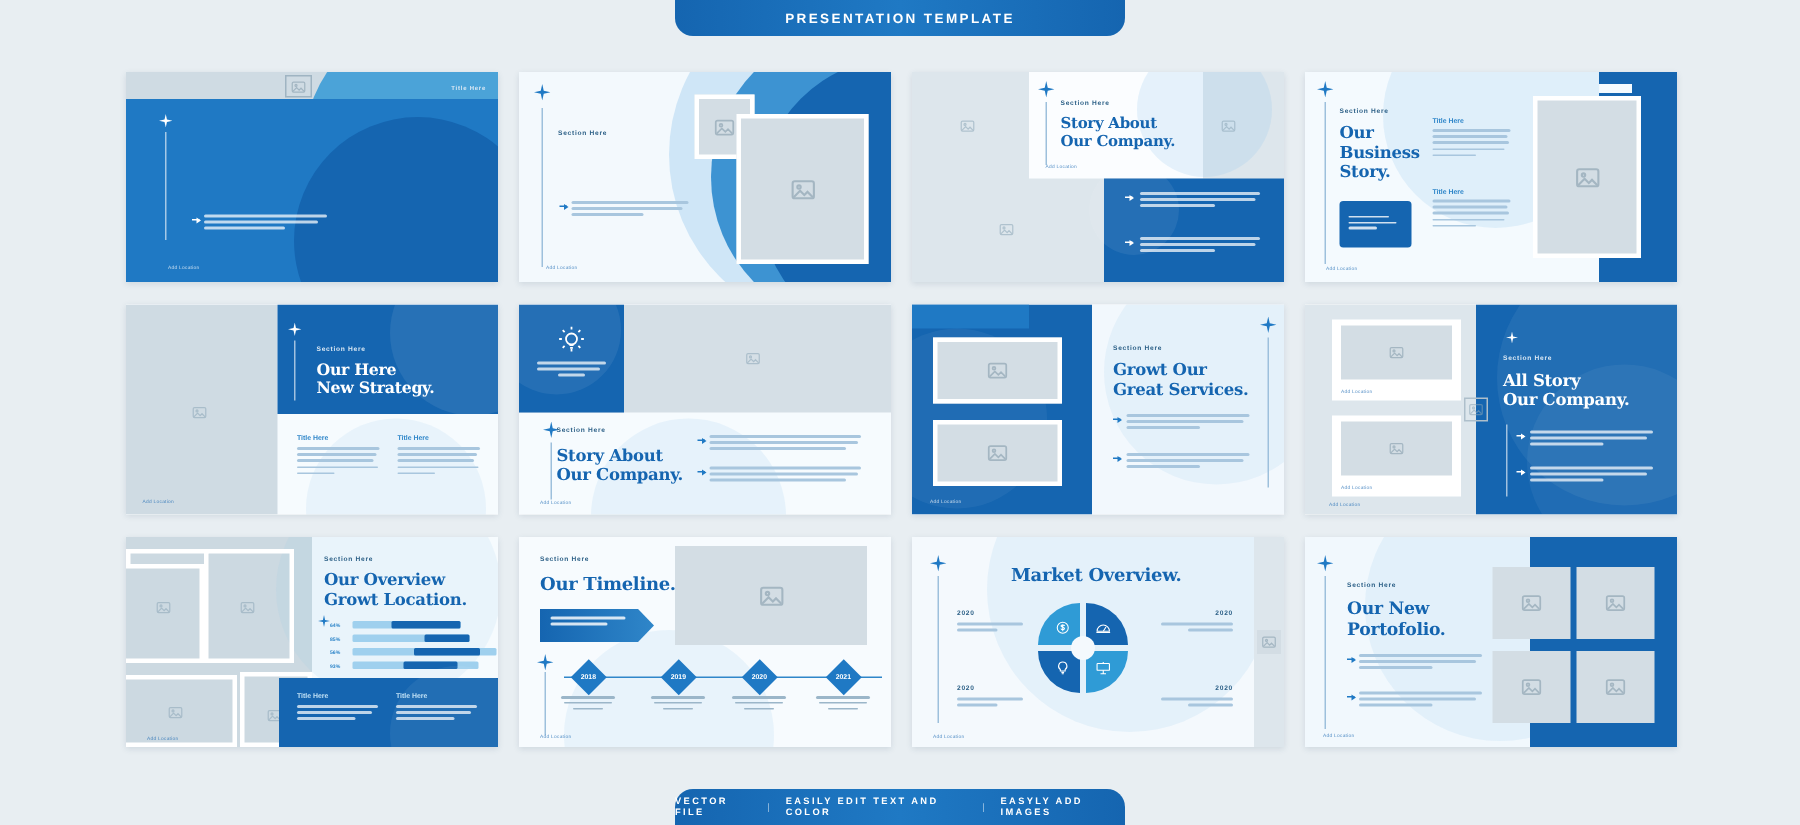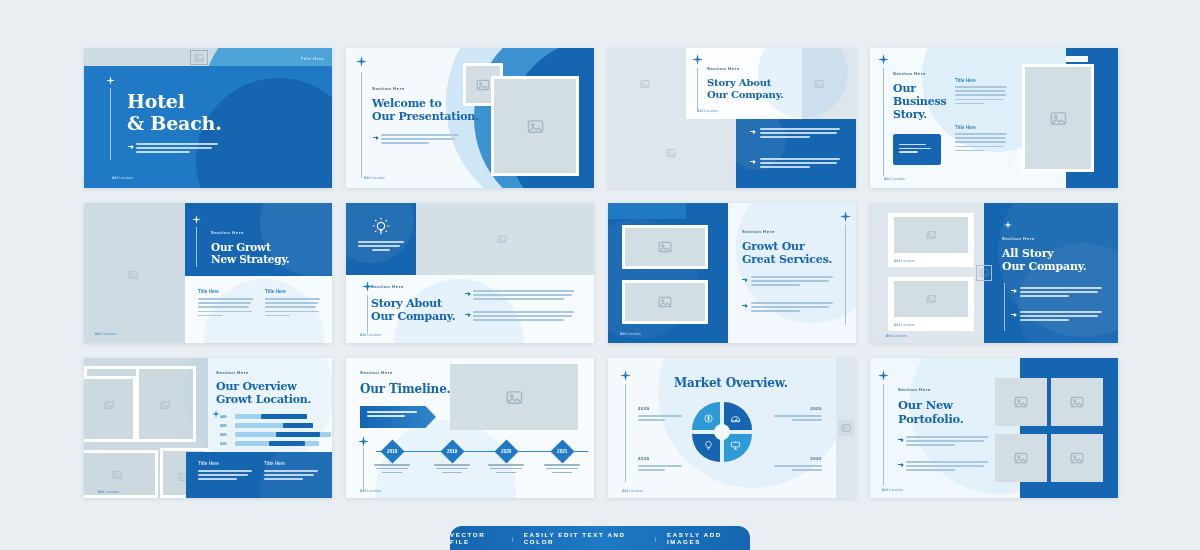--- a/index.html
+++ b/index.html
@@ -140,44 +140,43 @@
     clip-path: polygon(0 0, 86% 0, 100% 50%, 86% 100%, 0 100%);
     padding: 5px 7px;
   }
   .ptr .ln { height: 1.6px; background: rgba(255,255,255,.82); border-radius: 1px; margin-bottom: 2.8px; }
 </style>
 </head>
 <body>
 
 <div class="stage">
 
+  <div class="ribbon ribbon-top">
+    <span>PRESENTATION TEMPLATE</span>
+  </div>
 
   <div class="grid">
 
     <div class="slide">
       <div style="position:absolute;inset:0;background:#cfdbe3;"></div>
       <div class="circ" style="left:118px;top:-42px;width:190px;height:190px;background:#4ba3d8;"></div>
       <div style="position:absolute;left:0;top:18px;width:248px;height:122px;background:#1f79c4;"></div>
       <div class="circ" style="left:112px;top:30px;width:165px;height:165px;background:#1565b0;"></div>
       <div class="ph sm" style="left:106px;top:2px;width:18px;height:15px;background:transparent;border:1px solid #9fb4c2;">
         <svg viewBox="0 0 24 24" fill="none" stroke="#7f98a8" stroke-width="2">
             <rect x="2" y="4" width="20" height="16" rx="2"></rect>
             <circle cx="8" cy="9.5" r="1.6"></circle>
             <path d="M3 19l6-6 4 4 3-3 5 5"></path>
           </svg>
       </div>
       <div class="sec light" style="right:8px;top:8px;font-size:4px;">Title Here</div>
       <div class="spark white" style="left:22px;top:28px;width:9px;height:9px;">
           <i></i>
         </div>
       <div class="vline white" style="left:26px;top:40px;height:72px;"></div>
-      <div class="ttl white" style="left:43px;top:42px;font-size:19px;">
-        <div>Hotel</div>
-        <div>&amp; Beach.</div>
-      </div>
       <div class="arrow white" style="left:44px;top:97px;"></div>
       <div class="micro white" style="left:52px;top:95px;width:82px;">
         <div class="ln" style="width:100%"></div>
           <div class="ln" style="width:93%"></div>
           <div class="ln" style="width:66%"></div>
       </div>
       <div class="foot white" style="left:28px;bottom:8px;">
         <span>Add Location</span>
       </div>
     </div>
@@ -185,24 +184,20 @@
     <div class="slide">
       <div style="position:absolute;inset:0;background:#f3f9fd;"></div>
       <div class="circ" style="left:100px;top:-60px;width:230px;height:230px;background:#cfe6f7;"></div>
       <div class="circ" style="left:128px;top:-30px;width:200px;height:200px;background:#3d93d2;"></div>
       <div class="circ" style="left:160px;top:-10px;width:190px;height:190px;background:#1565b0;"></div>
       <div class="spark" style="left:10px;top:8px;">
           <i></i>
         </div>
       <div class="vline" style="left:15px;top:24px;height:106px;"></div>
       <div class="sec" style="left:26px;top:38px;">Section Here</div>
-      <div class="ttl" style="left:26px;top:50px;font-size:11px;">
-        <div>Welcome to</div>
-        <div>Our Presentation.</div>
-      </div>
       <div class="arrow" style="left:27px;top:88px;"></div>
       <div class="micro blue" style="left:35px;top:86px;width:78px;">
         <div class="ln" style="width:100%"></div>
           <div class="ln" style="width:95%"></div>
           <div class="ln" style="width:62%"></div>
       </div>
       <div class="ph" style="left:117px;top:15px;width:40px;height:43px;border:3px solid #fff;">
         <svg viewBox="0 0 24 24" fill="none" stroke="#7f98a8" stroke-width="2">
             <rect x="2" y="4" width="20" height="16" rx="2"></rect>
             <circle cx="8" cy="9.5" r="1.6"></circle>
@@ -334,21 +329,21 @@
             <circle cx="8" cy="9.5" r="1.6"></circle>
             <path d="M3 19l6-6 4 4 3-3 5 5"></path>
           </svg>
       </div>
       <div class="spark white" style="left:108px;top:12px;width:9px;height:9px;">
           <i></i>
         </div>
       <div class="vline white" style="left:112px;top:24px;height:40px;"></div>
       <div class="sec light" style="left:127px;top:27px;">Section Here</div>
       <div class="ttl white" style="left:127px;top:38px;font-size:10.5px;">
-        <div>Our Growt</div>
+        <div>Our Here</div>
         <div>New Strategy.</div>
       </div>
       <div class="subttl" style="left:114px;top:86px;">Title Here</div>
       <div class="micro blue" style="left:114px;top:95px;width:55px;">
         <div class="ln" style="width:100%"></div>
           <div class="ln" style="width:97%"></div>
           <div class="ln" style="width:93%"></div>
           <div class="ln" style="width:98%"></div>
           <div class="ln" style="width:46%"></div>
       </div>

